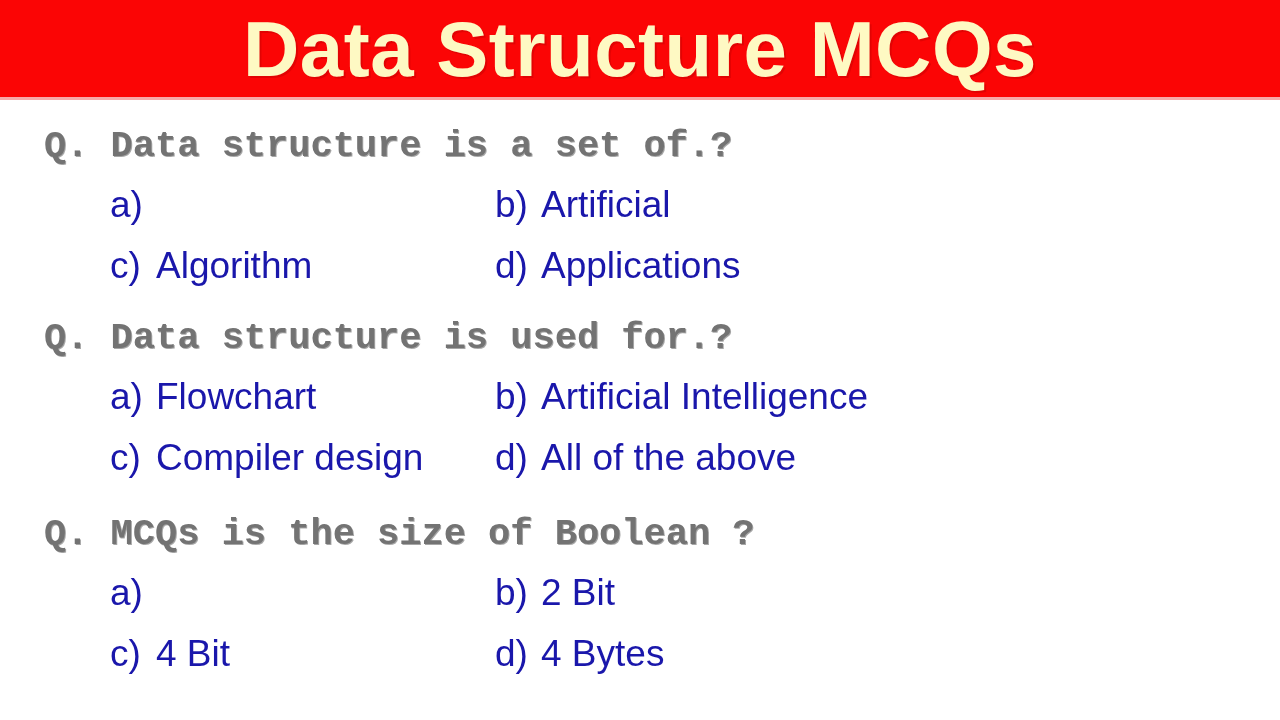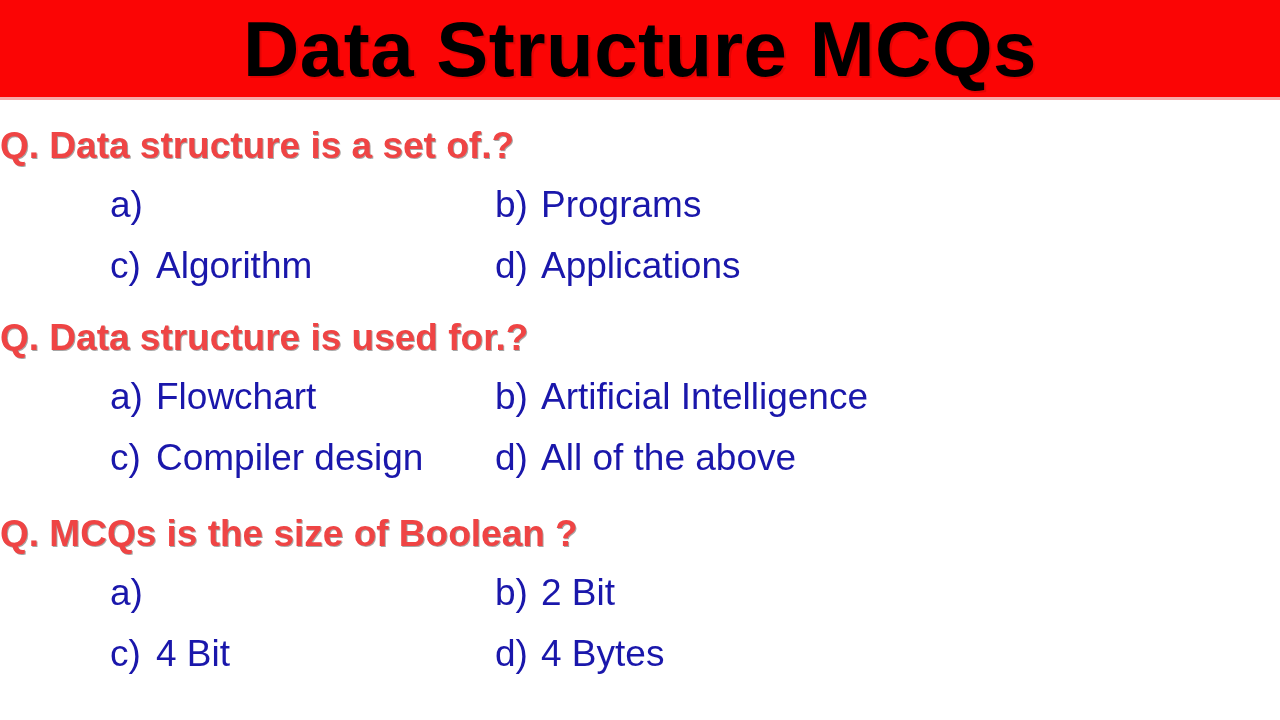--- a/index.html
+++ b/index.html
@@ -38,21 +38,21 @@
   }
   .banner-underline {
     position: absolute;
     top: 97px;
     left: 0;
     width: 1280px;
     height: 3px;
     background: #f7a9a9;
   }
   .banner-title {
-    color: #000000;
+    color: #fef9c3;
     font-family: "Liberation Sans", sans-serif;
     font-weight: bold;
     font-size: 78px;
     line-height: 82px;
     letter-spacing: 0.5px;
     white-space: nowrap;
     text-shadow: 2px 2px 0 rgba(150,0,0,0.25);
   }
 
   
@@ -64,25 +64,26 @@
     height: 620px;
     box-sizing: border-box;
     padding: 16px 0 0 0;
   }
 
   .qblock {
     margin: 0 0 8px 0;
   }
 
   .question {
-    color: #ef4444;
-    font-family: Liberation Sans, sans-serif;
+    color: #737373;
+    font-family: Liberation Mono, monospace;
     font-weight: bold;
     font-size: 37px;
     line-height: 48px;
+    padding-left: 44px;
     white-space: nowrap;
     text-shadow: 1px 1px 0 rgba(0,0,0,0.35);
   }
 
   .options {
     padding-left: 110px;
     padding-top: 4px;
   }
 
   .opt-row {
@@ -144,21 +145,21 @@
 
     <div class="qblock" id="qblock-1">
       <div class="question">Q. Data structure is a set of.?</div>
       <div class="options">
         <div class="opt-row">
           <div class="opt col-left">
             <span class="marker">a)</span>
           </div>
           <div class="opt col-right">
             <span class="marker">b)</span>
-            <span class="label">Programs</span>
+            <span class="label">Artificial</span>
           </div>
         </div>
         <div class="opt-row">
           <div class="opt col-left">
             <span class="marker">c)</span>
             <span class="label">Algorithm</span>
           </div>
           <div class="opt col-right">
             <span class="marker">d)</span>
             <span class="label">Applications</span>

